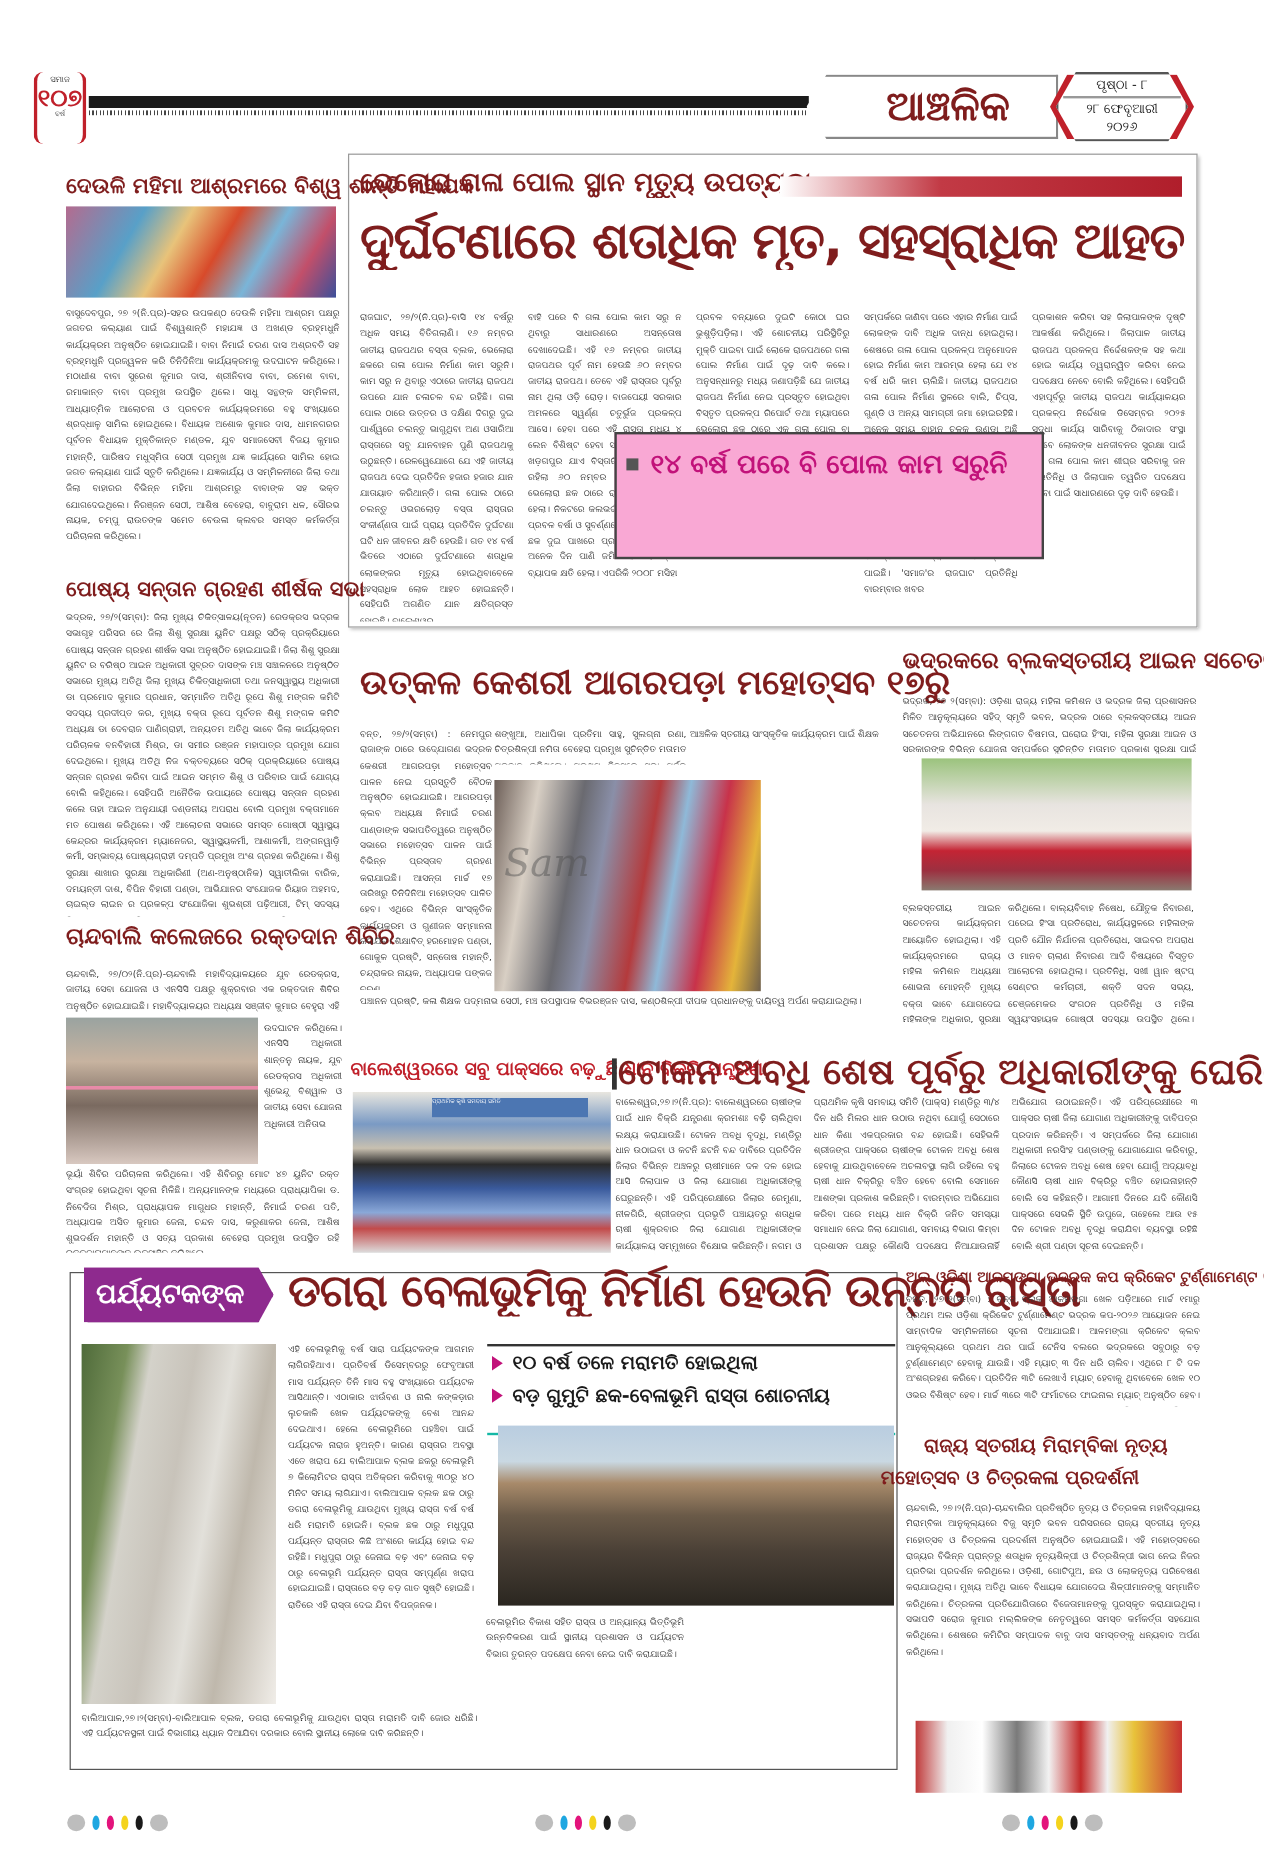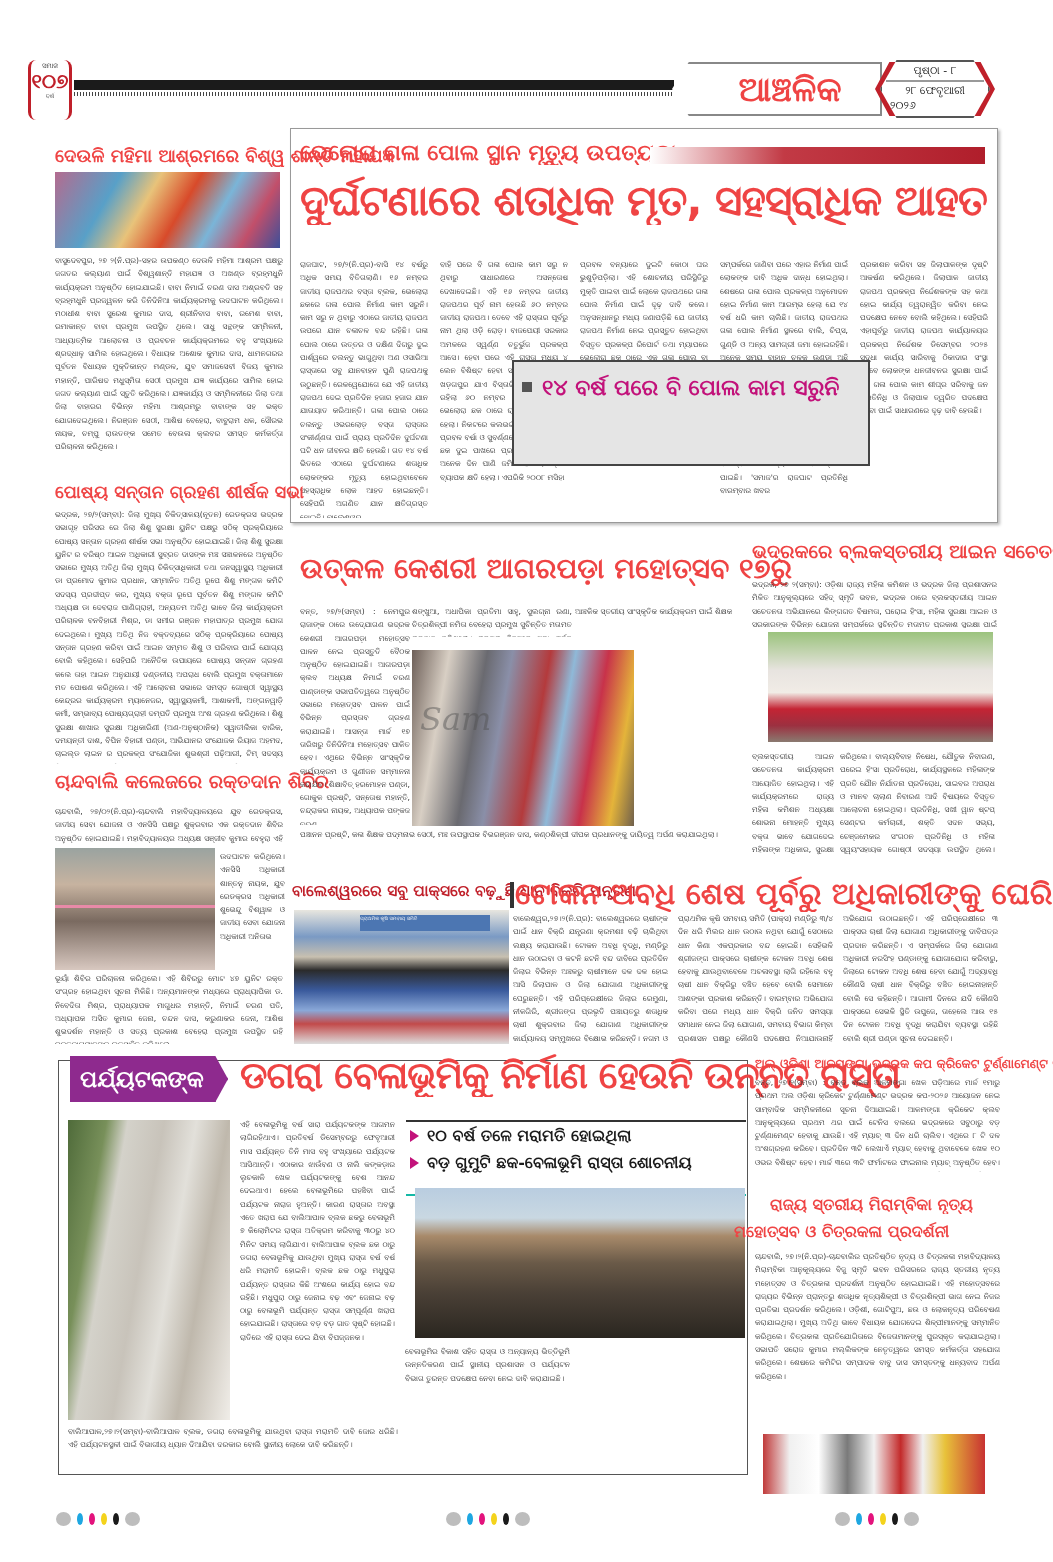--- a/index.html
+++ b/index.html
@@ -14,34 +14,34 @@
   .logo .l3 { font-size: 6px; color: #444; }
   .bar-full { left: 74px; top: 80px; width: 600px; height: 10px; background: #1b1b1b; }
   .bar-full2 { left: 74px; top: 92px; width: 600px; height: 4px; background: repeating-linear-gradient(90deg,#444 0 1px,#fff 1px 3px); }
   .sect-box { left: 672px; top: 62px; width: 210px; height: 54px; border: 2px solid #888; border-left: none; border-radius: 0 0 0 0; clip-path: polygon(8% 0,100% 0,100% 100%,8% 100%,0 50%); background:#fff; }
   .sect-title { left: 700px; top: 64px; width: 180px; height: 50px; font-size: 34px; font-weight: bold; text-align: center; line-height: 50px; }
   .page-badge { left: 880px; top: 60px; width: 110px; height: 58px; border: 2px solid #555; clip-path: polygon(15% 0,85% 0,100% 50%,85% 100%,15% 100%,0 50%); background:#fff; }
   .page-badge-red { left: 875px; top: 62px; width: 120px; height: 54px; background:#c0202a; clip-path: polygon(12% 0,88% 0,100% 50%,88% 100%,12% 100%,0 50%); }
   .page-num { left: 905px; top: 64px; width: 60px; font-size: 11px; text-align: center; }
   .page-sep { left: 886px; top: 80px; width: 98px; height: 2px; background:#999; }
   .page-date { left: 890px; top: 84px; width: 90px; font-size: 11px; text-align: center; }
-  .page-year { left: 890px; top: 99px; width: 90px; font-size: 11px; text-align: left; }
+  .page-year { left: 890px; top: 99px; width: 90px; font-size: 11px; text-align: center; }
 
   
   .boxed { border: 1px solid #999; box-shadow: 2px 2px 3px #bbb; }
   .col-text { font-size: 7.6px; line-height: 13.3px; color: #333; text-align: justify; overflow: hidden; }
-  .hl { font-weight: bold; color: #ef4444; white-space: nowrap; overflow: hidden; }
+  .hl { font-weight: bold; color: #7f1d1d; white-space: nowrap; overflow: hidden; }
 
   
   .lead-box { left: 290px; top: 128px; width: 708px; height: 395px; }
   .lead-kicker { left: 300px; top: 140px; font-size: 22px; }
   .lead-kicker-bar { left: 650px; top: 147px; width: 335px; height: 17px; background: linear-gradient(90deg,#fff 0%,#c23a45 40%,#b01e2b 100%); }
   .lead-head { left: 300px; top: 176px; font-size: 42px; letter-spacing: -1px; }
   .lead-cols { left: 300px; top: 258px; width: 688px; height: 260px; display: grid; grid-template-columns: repeat(5, 1fr); column-gap: 12px; }
-  .pull-box { left: 512px; top: 360px; width: 358px; height: 106px; background: #e5e5e5; border: 2px solid #444; }
+  .pull-box { left: 512px; top: 360px; width: 358px; height: 106px; background: #f9a8d4; border: 2px solid #444; }
   .pull-line { font-size: 22px; color: #c2127a; font-weight: bold; white-space: nowrap; display:flex; align-items:center; height: 50px; padding-left: 8px; }
   .pull-line .sq { width: 10px; height: 10px; background: #555; margin-right: 10px; display:inline-block; }
 
   
   .left-h1 { left: 55px; top: 145px; font-size: 18px; }
   .left-photo1 { left: 55px; top: 172px; width: 225px; height: 76px; background: linear-gradient(120deg,#b46b8f 0%,#58a0c8 25%,#e8c37a 40%,#d84a2a 55%,#7ab5d8 70%,#c24f6a 85%,#3c4f9a 100%); }
   .left-t1 { left: 55px; top: 254px; width: 228px; height: 207px; }
   .left-h2 { left: 55px; top: 482px; font-size: 17.5px; }
   .left-t2b { left: 55px; top: 508px; width: 228px; height: 256px; }
   .left-h3 { left: 55px; top: 770px; font-size: 19px; }

